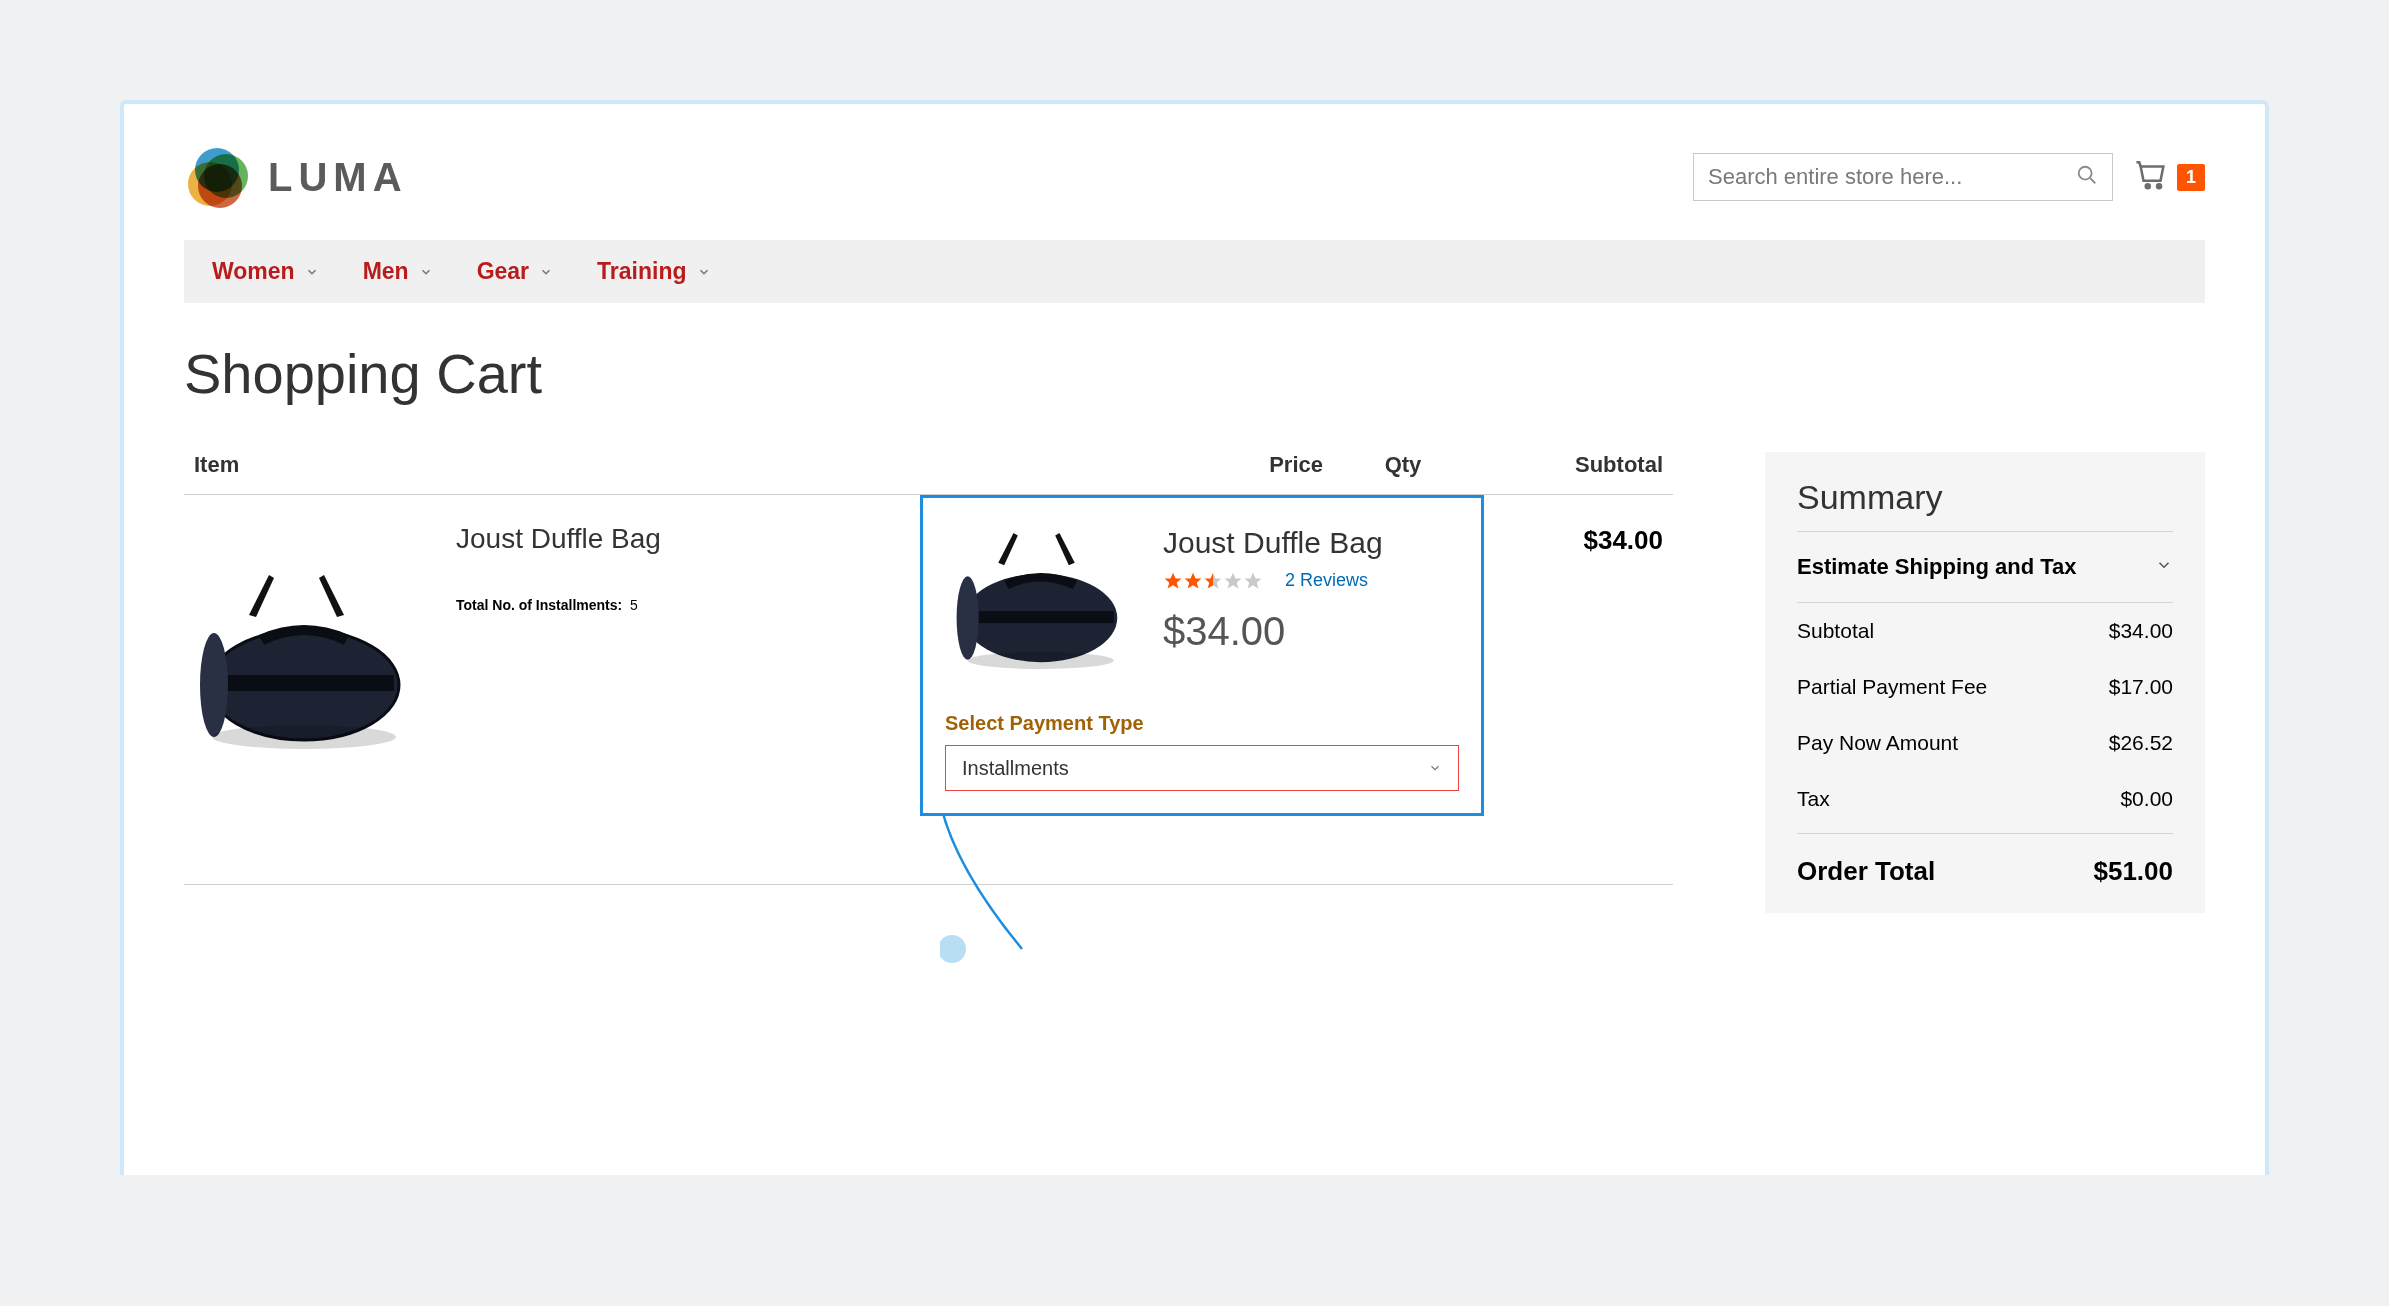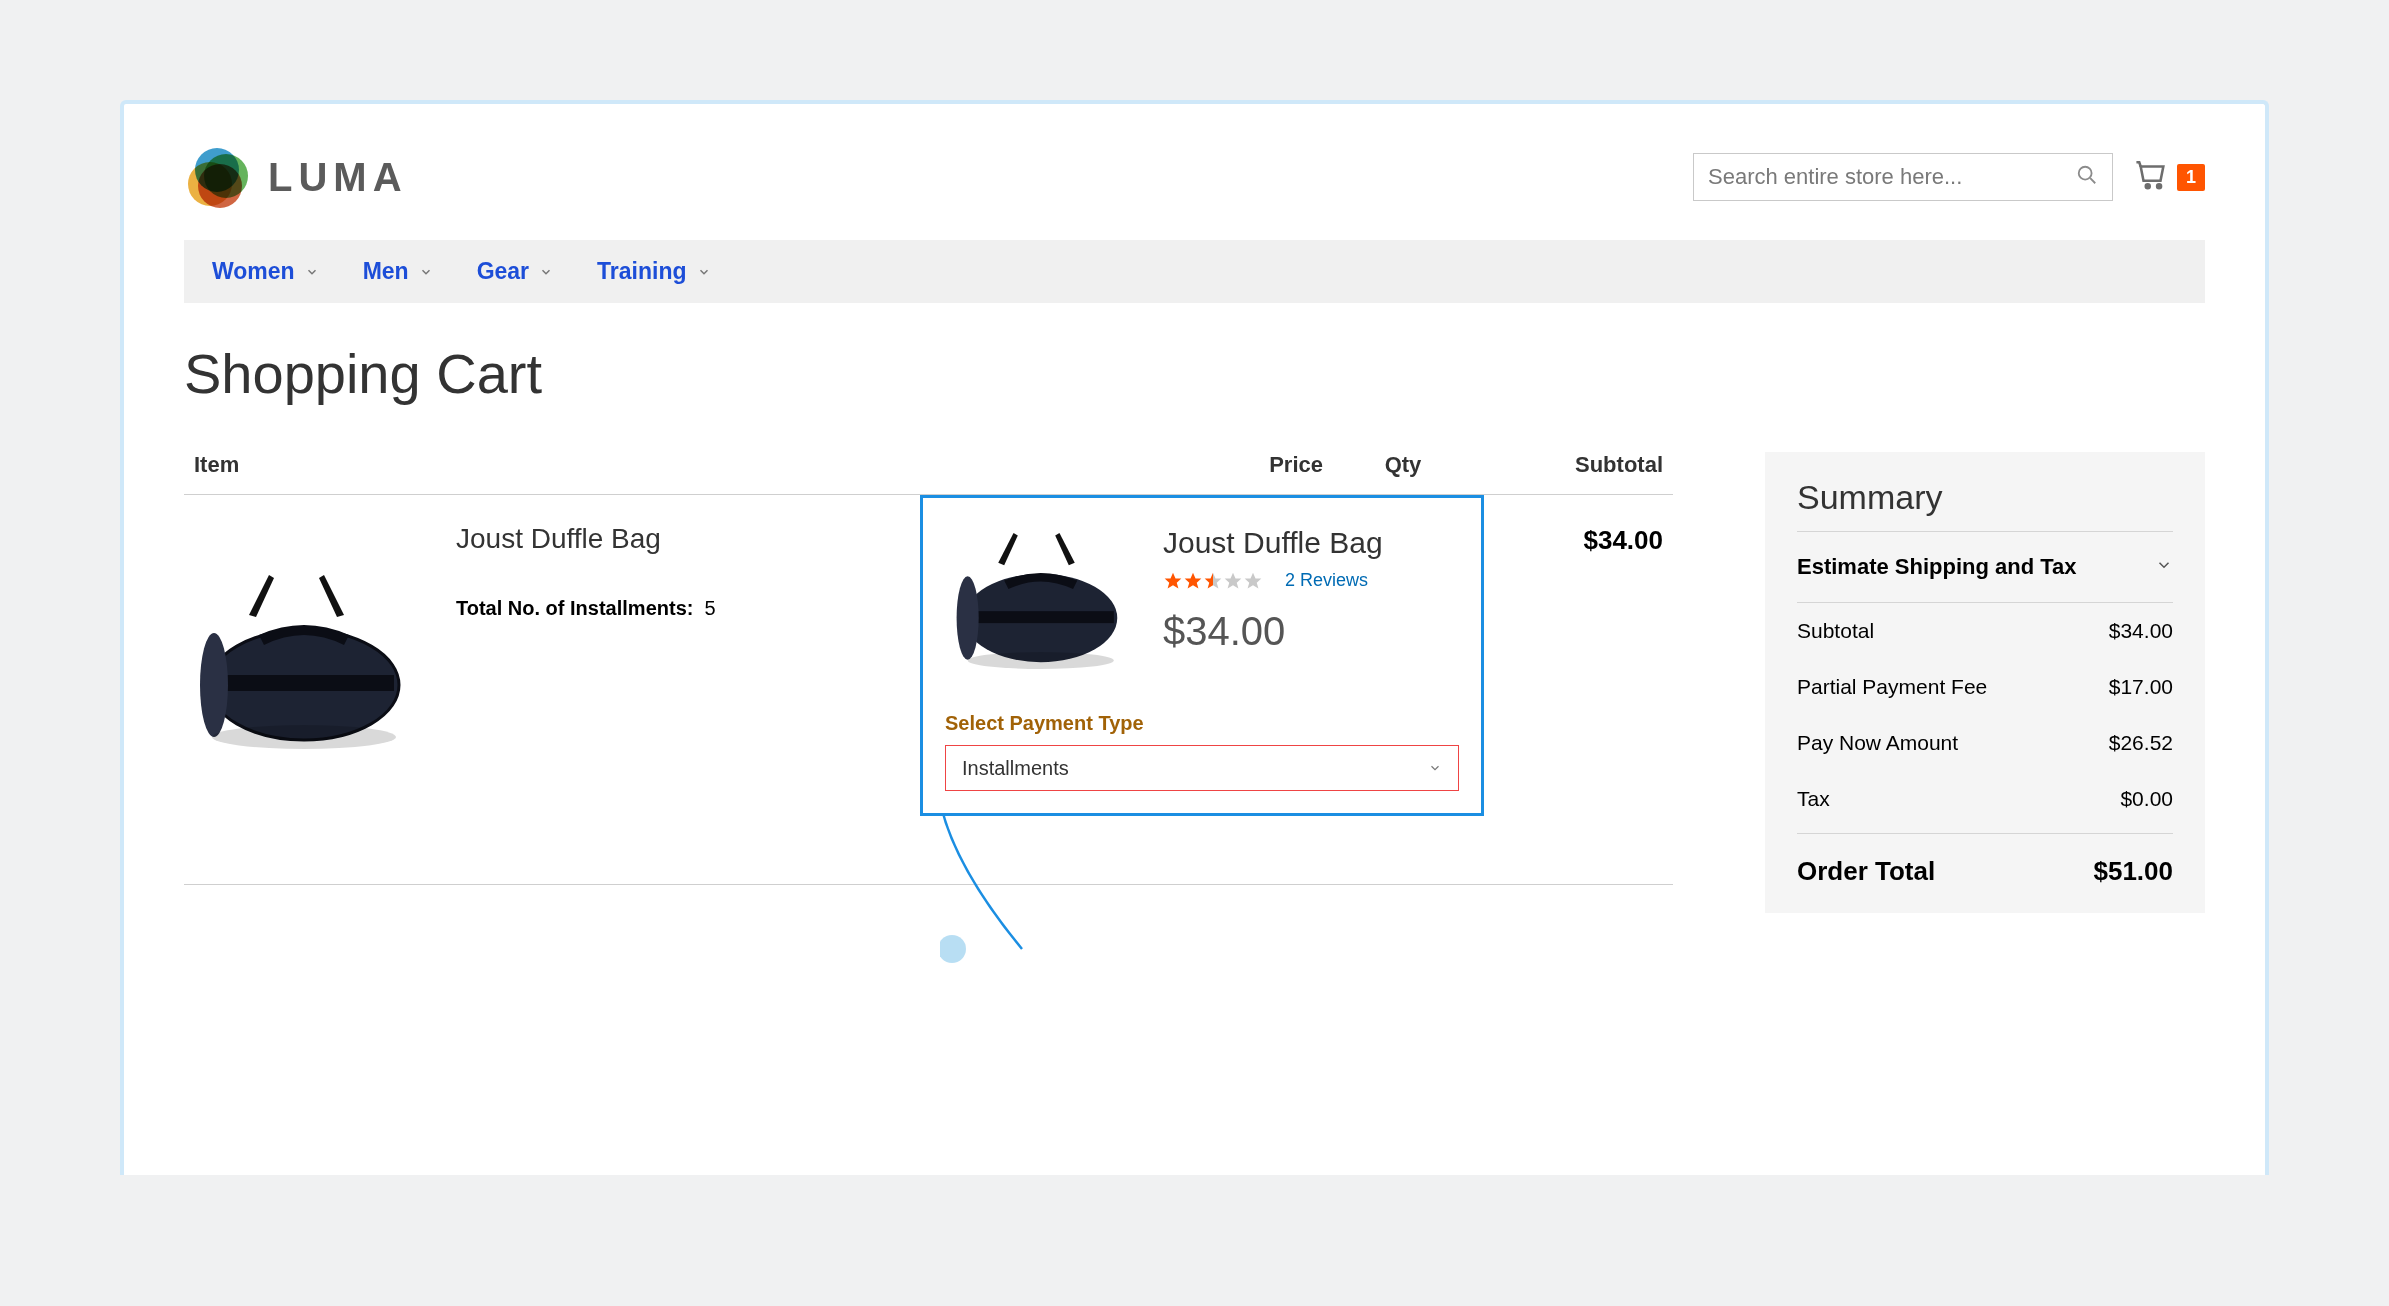--- a/index.html
+++ b/index.html
@@ -33,41 +33,41 @@
   .header-right{display:flex;align-items:center;gap:22px}
   .search-box{display:flex;align-items:center;border:1px solid #c9c9c9;padding:0 14px;height:48px;width:420px}
   .search-box input{border:none;outline:none;flex:1;font-size:22px;color:#333;background:transparent}
   .search-box input::placeholder{color:#797979}
   .search-icon{color:#8b8b8b}
   .cart-wrap{display:flex;align-items:center;gap:8px}
   .cart-icon{color:#6d6d6d}
   .cart-badge{background:#ff5501;color:#fff;font-size:18px;font-weight:600;padding:3px 9px;border-radius:2px}
   
   .nav{background:#f0f0f0;display:flex;gap:44px;padding:18px 28px;margin-top:6px}
-  .nav-item{display:flex;align-items:center;gap:10px;font-size:23px;font-weight:600;color:#1d4ed8;cursor:pointer}
+  .nav-item{display:flex;align-items:center;gap:10px;font-size:23px;font-weight:600;color:#b91c1c;cursor:pointer}
   .chev{display:inline-block}
   .chev svg{display:block}
   
   .page-title{font-size:56px;font-weight:300;color:#333;margin:38px 0 46px 0}
   
   .cols{display:flex;gap:92px;align-items:flex-start}
   .cart-col{flex:1}
   .summary-col{width:440px;background:#f5f5f5;padding:26px 32px}
   
   .thead{display:flex;border-bottom:1px solid #cfcfcf;padding:0 10px 16px 10px;font-size:22px;font-weight:700;color:#333}
   .th-item{flex:1}
   .th-price{width:160px;text-align:right}
   .th-qty{width:160px;text-align:center}
   .th-sub{width:180px;text-align:right}
   .trow{display:flex;padding:24px 10px 0 10px;border-bottom:1px solid #cfcfcf;min-height:390px;position:relative}
   .td-item{flex:1;display:flex;gap:32px}
   .prod-img{width:230px;height:230px;margin-top:26px}
   .prod-info{flex:1;padding-top:4px}
   .prod-name{font-size:28px;color:#333}
-  .installments-line{margin-top:42px;font-size:20px}
+  .installments-line{margin-top:42px;font-size:14px}
   .installments-line b{font-weight:700}
   .td-price{width:160px;text-align:right;font-size:26px;font-weight:700;padding-top:6px}
   .td-qty{width:160px;text-align:center;padding-top:2px}
   .qty-input{width:90px;height:50px;text-align:center;border:1px solid #c0c0c0;font-size:22px}
   .td-sub{width:180px;text-align:right;font-size:26px;font-weight:700;padding-top:6px}
   
   .overlay{position:absolute;left:736px;top:0px;width:564px;background:#fff;border:3px solid #1b8ee2;padding:18px 22px 22px 22px}
   .ov-top{display:flex;gap:18px;align-items:flex-start}
   .ov-img{width:200px;height:170px;flex-shrink:0}
   .ov-right{flex:1}

